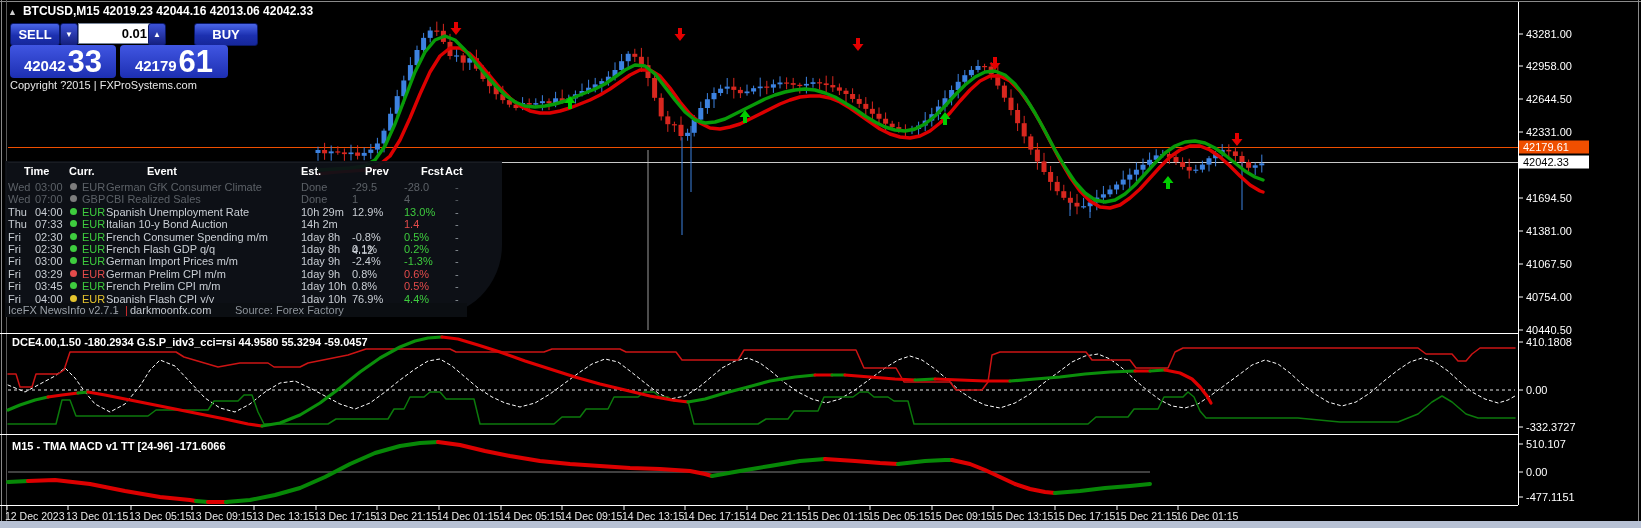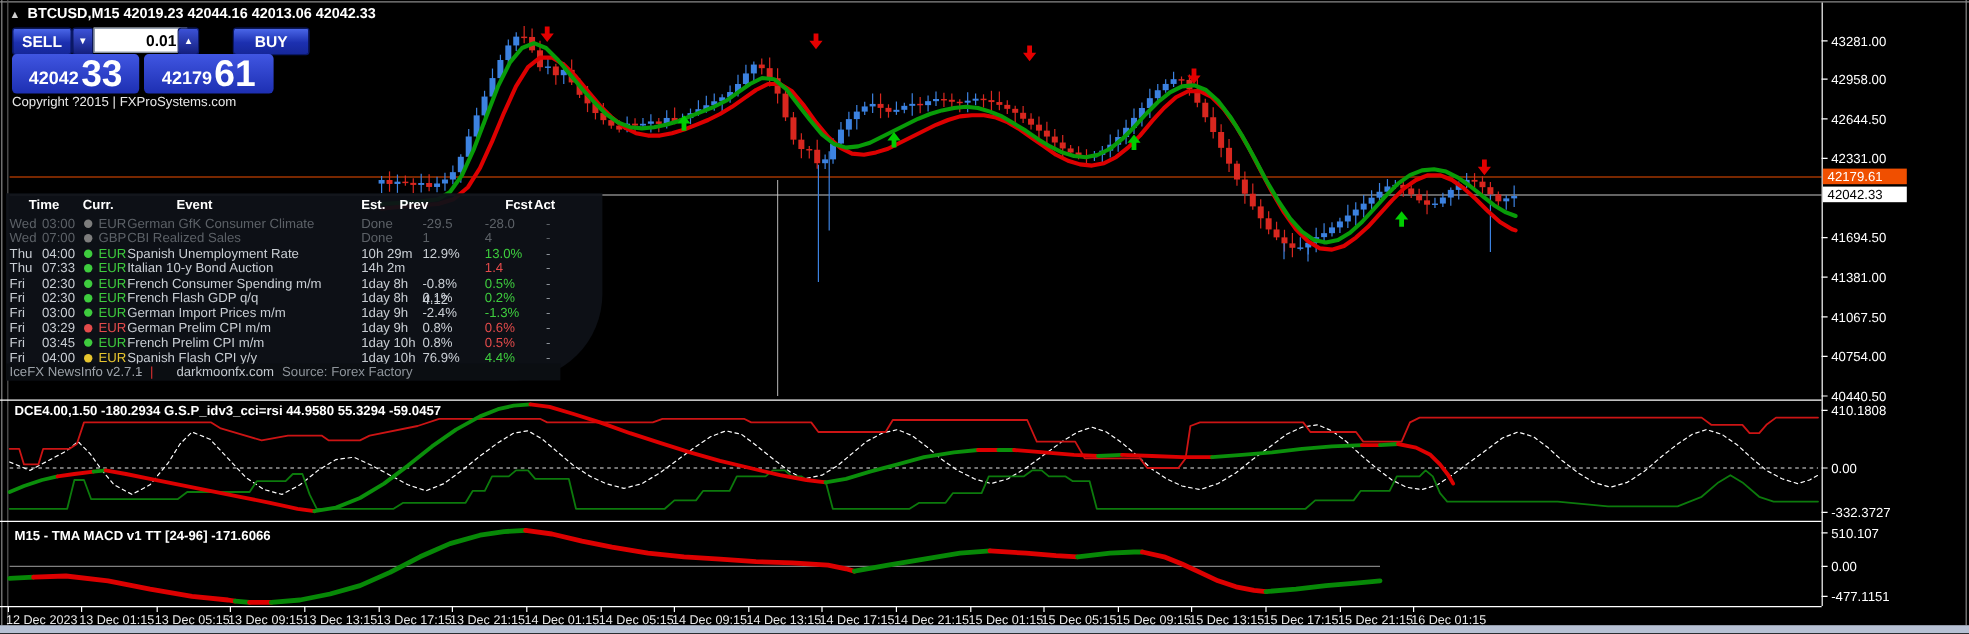--- a/index.html
+++ b/index.html
@@ -485,21 +485,21 @@
     </div>
     <div id="copyright">Copyright ?2015 | FXProSystems.com</div>
   </div>
 
   <div id="news-panel">
     <div id="news-headers">
         <span class="nh" style="left: 19px;">Time</span>
         <span class="nh" style="left: 64px;">Curr.</span>
         <span class="nh" style="left: 142px;">Event</span>
         <span class="nh" style="left: 296px;">Est.</span>
-        <span class="nh" style="left: 328px;">Prev</span>
+        <span class="nh" style="left: 360px;">Prev</span>
         <span class="nh" style="left: 384px; padding-left: 32px;">Fcst</span>
         <span class="nh" style="left: 440px;">Act</span>
       </div>
     <div id="news-rows">
         <div class="nrow" style="top: 20px;">
           <span style="left: 3px; color: rgb(92, 97, 103);">Wed</span>
           <span style="left: 30px; color: rgb(92, 97, 103);">03:00</span>
           <span class="ndot" style="left: 65px; top: 2px; background: rgb(125, 125, 125);"></span>
           <span style="left: 77px; color: rgb(92, 97, 103);">EUR</span>
           <span style="left: 101px; color: rgb(92, 97, 103);">German GfK Consumer Climate</span>
@@ -605,17 +605,17 @@
           <span style="left: 296px; color: rgb(201, 206, 212);">1day 10h</span>
           <span style="left: 347px; color: rgb(201, 206, 212);">76.9%</span>
           <span style="left: 399px; color: rgb(62, 204, 62);">4.4%</span>
           <span style="left: 450px; color: rgb(141, 147, 154);">-</span>
         </div>
       </div>
     <div id="news-footer">
       <span style="left:3px;color:#9ba1a8;">IceFX NewsInfo v2.7.1</span>
       <span style="left:110px;color:#9ba1a8;"> - </span>
       <span style="left:120px;color:#e03030;">|</span>
-      <span style="left:142px;color:#c4c9cf;">darkmoonfx.com</span>
+      <span style="left:125px;color:#c4c9cf;">darkmoonfx.com</span>
       <span style="left:230px;color:#8e949b;">Source: Forex Factory</span>
     </div>
   </div>
 </div>
 
 </body></html>

